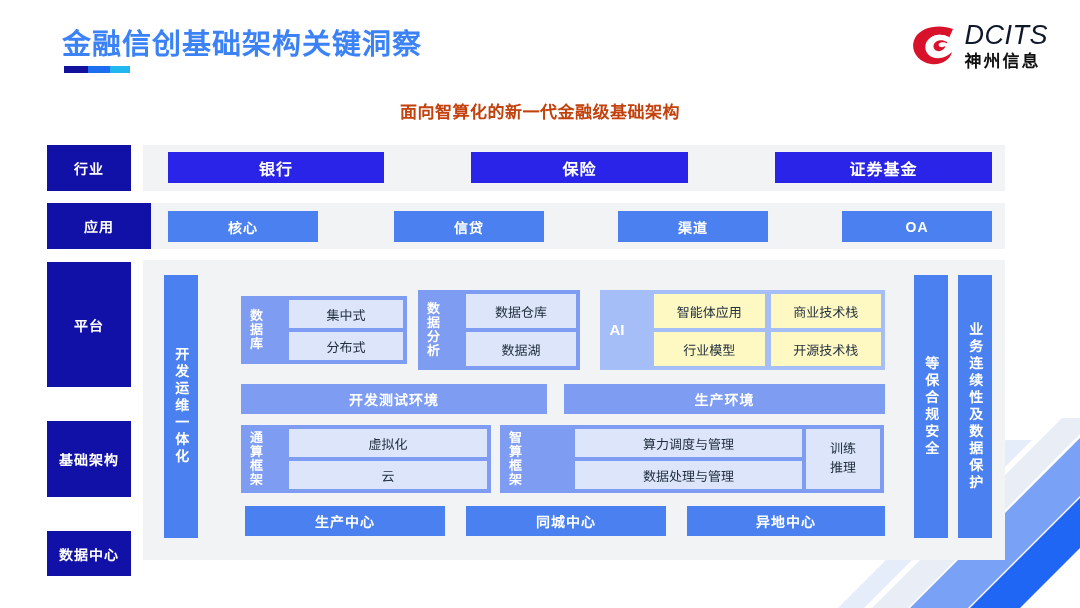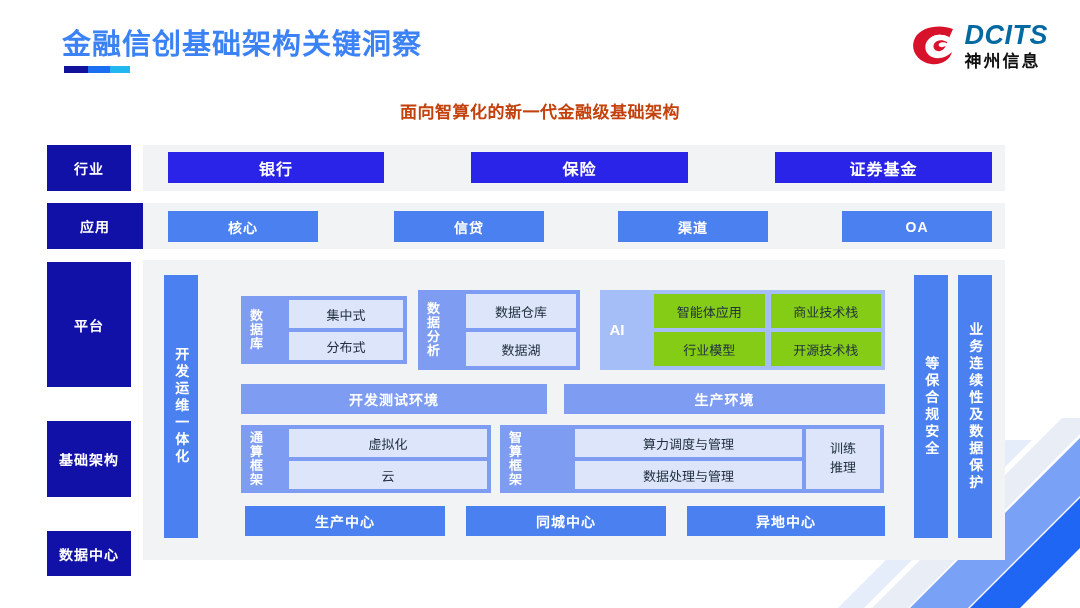--- a/index.html
+++ b/index.html
@@ -33,21 +33,21 @@
     display: flex;
   }
   .title-underline i { display: block; height: 100%; }
   .tu1 { width: 36%; background: #11119b; }
   .tu2 { width: 34%; background: #1b6ef0; }
   .tu3 { width: 30%; background: #23b7ef; }
 
   .logo { position: absolute; right: 32px; top: 20px; height: 52px; display: flex; align-items: center; gap: 8px; }
   .logo-mark { width: 46px; height: 44px; }
   .logo-text { display: flex; flex-direction: column; align-items: flex-start; line-height: 1; }
-  .logo-en { font-size: 27px; font-weight: bold; font-style: italic; color: #0369a1; letter-spacing: 0.5px; text-align: center; }
+  .logo-en { font-size: 27px; font-weight: normal; font-style: italic; color: #0f172a; letter-spacing: 0.5px; text-align: center; }
   .logo-cn { font-size: 17px; font-weight: bold; color: #111; letter-spacing: 2px; margin-top: 4px; }
 
   .subtitle {
     position: absolute; left: 0; right: 0; top: 98px;
     text-align: center;
     font-size: 17px; font-weight: bold; color: #c2410c;
     letter-spacing: 0.5px;
   }
 
   
@@ -56,21 +56,21 @@
   
   .tier {
     position: absolute;
     background: #1111a8;
     color: #fff;
     font-size: 14px; font-weight: bold;
     display: flex; align-items: center; justify-content: center;
     letter-spacing: 1px;
   }
   .tier-industry { left: 47px; top: 145px;  width: 84px; height: 46px; }
-  .tier-app      { left: 47px; top: 203px;  width: 96px; height: 46px; }
+  .tier-app      { left: 47px; top: 203px;  width: 104px; height: 46px; }
   .tier-platform { left: 47px; top: 262px;  width: 84px; height: 125px; }
   .tier-infra    { left: 47px; top: 421px;  width: 84px; height: 76px; }
   .tier-dc       { left: 47px; top: 531px;  width: 84px; height: 45px; }
 
   
   .band { position: absolute; background: #f2f3f5; }
   .band-industry { left: 143px; top: 145px; width: 862px; height: 46px; }
   .band-app      { left: 143px; top: 203px; width: 862px; height: 46px; }
   .band-main     { left: 143px; top: 260px; width: 862px; height: 300px; }
 
@@ -141,21 +141,21 @@
     background: #dce5fa; color: #22303f;
     font-size: 13px;
     display: flex; align-items: center; justify-content: center;
     flex: 1 1 0;
     white-space: nowrap;
   }
 
   .group-db       { left: 241px; top: 296px; width: 166px; height: 68px; }
   .group-da       { left: 418px; top: 290px; width: 162px; height: 80px; }
   .group-ai       { left: 600px; top: 290px; width: 285px; height: 80px; background: #a6bef7; }
-  .group-ai .cell { background: #84cc16; }
+  .group-ai .cell { background: #fef9c3; }
 
   .group-gen      { left: 241px; top: 425px; width: 250px; height: 68px; }
   .group-intel    { left: 500px; top: 425px; width: 384px; height: 68px; }
   .group-intel .group-cells { flex-direction: row; padding-left: 47px; }
   .intel-stack    { display: flex; flex-direction: column; gap: 4px; flex: 1 1 auto; }
   .intel-side     {
     background: #dce5fa; color: #22303f; font-size: 13px;
     display: flex; flex-direction: column; align-items: center; justify-content: center;
     flex: 0 0 74px; line-height: 1.45;
   }

